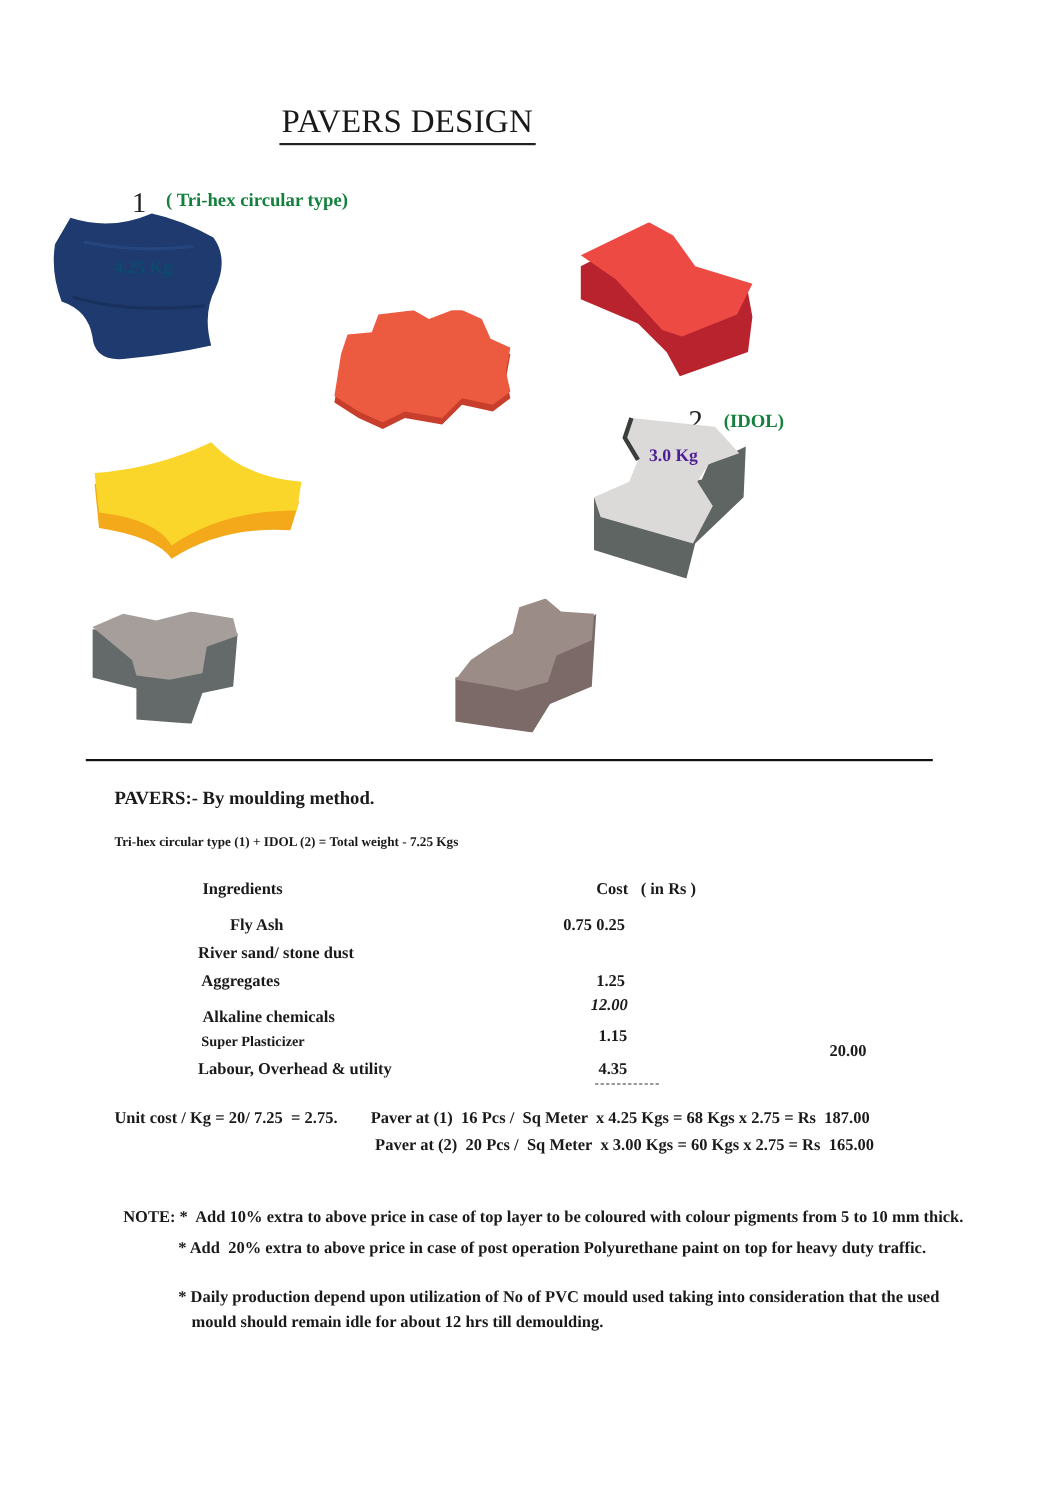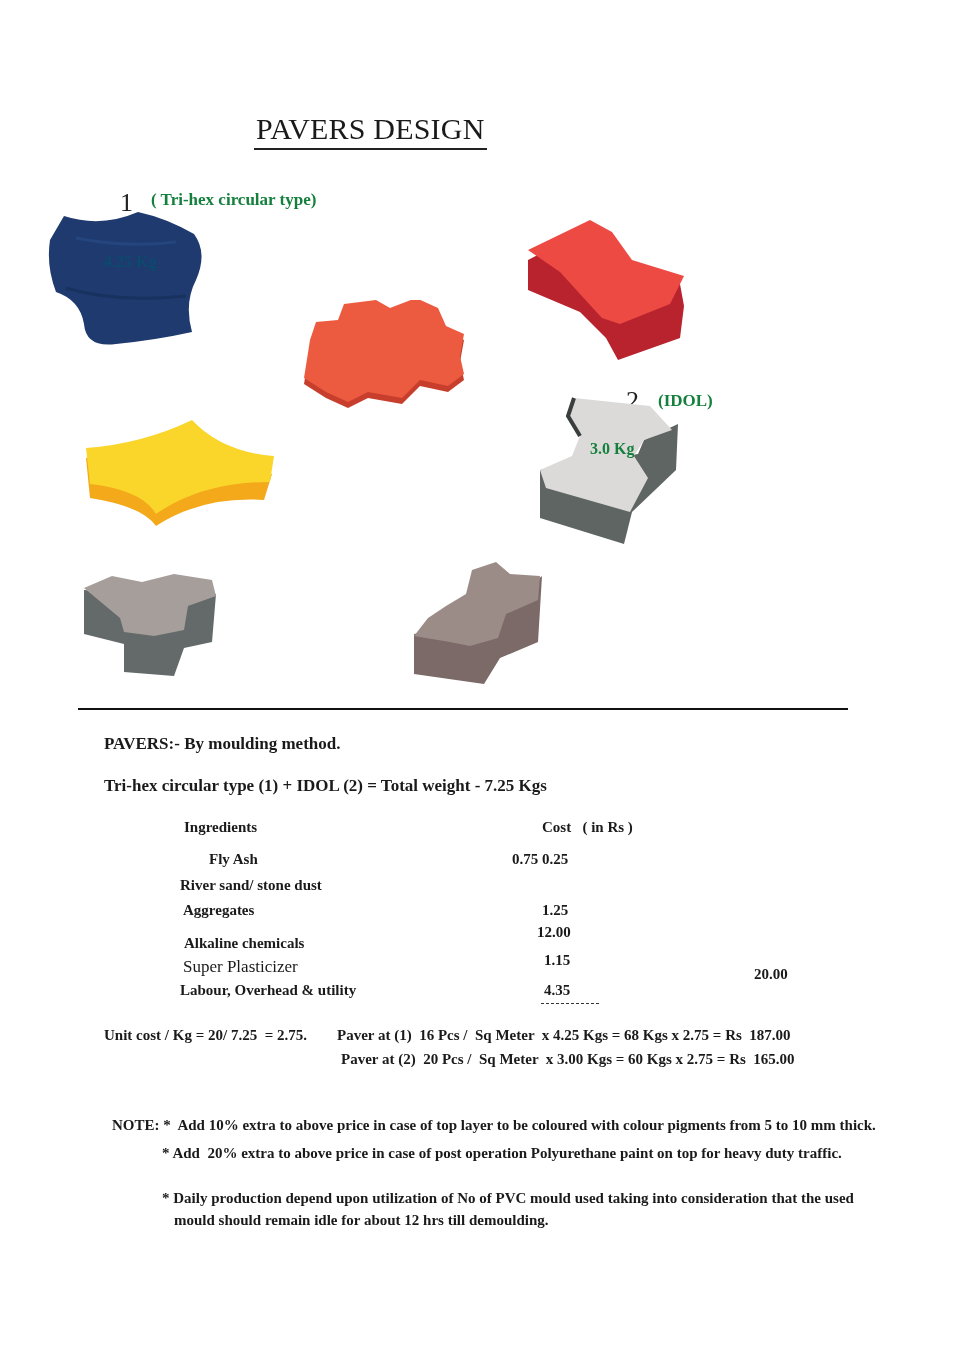--- a/index.html
+++ b/index.html
@@ -2,34 +2,34 @@
 <html><head>
 <meta charset="utf-8">
 <style>
   html, body { margin: 0; padding: 0; }
   body {
     width: 960px; height: 1358px; position: relative; overflow: hidden;
     background: #ffffff;
     font-family: "Liberation Serif", "DejaVu Serif", serif;
     color: #1a1a1a;
   }
-  .abs { position: absolute; margin-top: 18px; }
+  .abs { position: absolute; }
   .title {
     left: 254px; top: 94px; font-size: 30px; font-weight: normal;
     border-bottom: 2px solid #222; padding: 0 2px 2px 2px; line-height: 34px;
     letter-spacing: 0.2px;
   }
   .num { font-size: 26px; font-weight: normal; color: #222; }
   .lbl { font-size: 17px; font-weight: bold; color: #15803d; }
   .weight { font-size: 16px; font-weight: bold; }
   .rule { left: 78px; top: 690px; width: 770px; height: 0; border-top: 2px solid #111; }
   .h2 { left: 104px; top: 716px; font-size: 17px; font-weight: bold; }
-  .sub { left: 104px; top: 758px; font-size: 17px; font-weight: bold; }
+  .sub { left: 104px; top: 758px; font-size: 12px; font-weight: bold; }
   .t { font-size: 15px; font-weight: bold; }
-  .big { font-size: 17px; font-weight: normal; }
+  .big { font-size: 13px; font-weight: bold; }
   .dash { border-bottom: 1.5px dashed #333; width: 58px; height: 0; }
   svg { display: block; }
 </style>
 </head>
 <body>
 
 <div class="abs title">PAVERS DESIGN</div>
 
 <div class="abs num" style="left:120px; top:170px;">1</div>
 <div class="abs lbl" style="left:151px; top:172px;">( Tri-hex circular type)</div>
@@ -60,21 +60,21 @@
 <div class="abs num" style="left:626px; top:368px;">2</div>
 <div class="abs lbl" style="left:658px; top:373px;">(IDOL)</div>
 
 <div class="abs" style="left:538px; top:376px;">
   <svg width="146" height="150" viewBox="0 0 146 150">
     <path d="M2,76 L2,124 L86,150 L94,118 L138,76 L140,30 L106,46 L100,60 Z" fill="#5f6563"></path>
     <path d="M36,4 L112,12 L134,36 L106,46 L96,62 L110,84 L92,118 L8,94 L2,76 L34,62 L42,42 L30,22 Z" fill="#dcdad9"></path>
     <path d="M36,4 L30,22 L42,42" stroke="#3a3f3e" stroke-width="4" fill="none"></path>
   </svg>
 </div>
-<div class="abs weight" style="left:590px; top:422px; color:#15803d;">3.0 Kg</div>
+<div class="abs weight" style="left:590px; top:406px; color:#4c1d95;">3.0 Kg</div>
 
 <div class="abs" style="left:82px; top:400px;">
   <svg width="196" height="112" viewBox="0 0 196 112">
     <path d="M4,40 L8,80 Q60,88 74,108 Q120,78 182,82 L190,56 Q140,48 110,20 Q60,36 4,40 Z" fill="#f3a91a"></path>
     <path d="M4,30 Q60,26 110,2 Q140,34 192,38 L188,64 Q120,64 74,96 Q60,72 8,66 Z" fill="#fad52a"></path>
   </svg>
 </div>
 
 <div class="abs" style="left:84px; top:556px;">
   <svg width="134" height="102" viewBox="0 0 134 102">
@@ -101,21 +101,21 @@
 <div class="abs t" style="left:209px; top:833px;">Fly Ash</div>
 <div class="abs t" style="left:512px; top:833px;text-align:right;">0.75</div>
 
 <div class="abs t" style="left:180px; top:859px;">River sand/ stone dust</div>
 <div class="abs t" style="left:542px; top:833px;">0.25</div>
 
 <div class="abs t" style="left:183px; top:884px;">Aggregates</div>
 <div class="abs t" style="left:542px; top:884px;">1.25</div>
 
 <div class="abs t" style="left:184px; top:917px;">Alkaline chemicals</div>
-<div class="abs t" style="left:537px; top:906px;">12.00</div>
+<div class="abs t" style="left:537px; top:906px;font-style:italic;">12.00</div>
 
 <div class="abs big" style="left:183px; top:939px;">Super Plasticizer</div>
 <div class="abs t" style="left:544px; top:934px;">1.15</div>
 
 <div class="abs t" style="left:180px; top:964px;">Labour, Overhead &amp; utility</div>
 <div class="abs t" style="left:544px; top:964px;">4.35</div>
 <div class="abs dash" style="left:541px; top:985px;"></div>
 
 <div class="abs t" style="left:754px; top:948px;">20.00</div>
 

